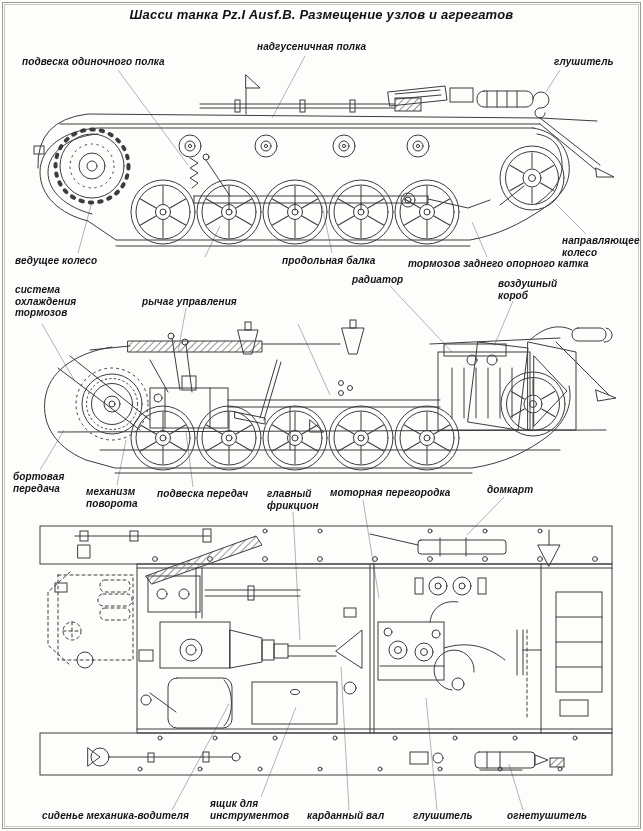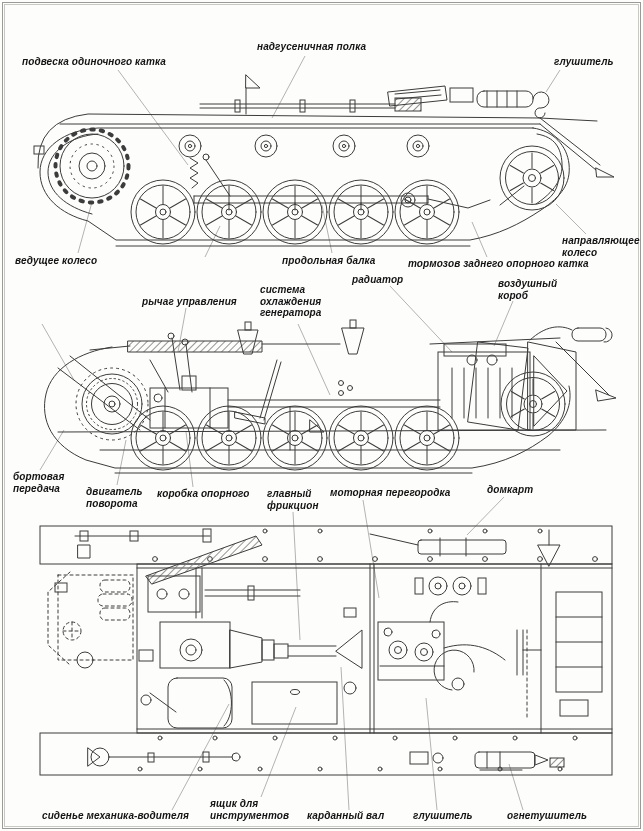--- a/index.html
+++ b/index.html
@@ -14,20 +14,21 @@
   .nw{white-space:nowrap;}
   svg.art{position:absolute;left:0;top:0;}
 </style>
 </head>
 <body>
 
 <div class="page">
   <div class="frame"></div>
   <div class="frame-inner"></div>
 
+  <div class="title nw">Шасси танка Pz.I Ausf.B. Размещение узлов и агрегатов</div>
 
   <svg class="art" width="643" height="831" viewBox="0 0 643 831">
     <defs>
       <pattern id="hatch" width="5" height="5" patternUnits="userSpaceOnUse" patternTransform="rotate(45)">
         <line x1="0" y1="0" x2="0" y2="5" stroke="#7a7a7a" stroke-width="1.6"></line>
       </pattern>
       <g id="rw" fill="none">
         <circle r="32"></circle>
           <circle r="27"></circle>
           <circle r="7.5"></circle>
@@ -368,34 +369,34 @@
         <circle cx="438" cy="758" r="5"></circle>
       <rect x="475" y="752" width="60" height="16" rx="4"></rect>
       <line x1="487" y1="752" x2="487" y2="768"></line>
         <line x1="500" y1="752" x2="500" y2="768"></line>
       <polygon points="535,755 548,760 535,765"></polygon>
       <line x1="480" y1="770" x2="522" y2="770"></line>
       <rect x="550" y="758" width="14" height="9" fill="url(#hatch)"></rect>
     </g>
   </svg>
 
-  <div class="lbl nw" style="left:22px;top:56px;">подвеска одиночного катка</div>
+  <div class="lbl nw" style="left:22px;top:56px;">подвеска одиночного полка</div>
   <div class="lbl nw" style="left:257px;top:41px;">надгусеничная полка</div>
   <div class="lbl nw" style="left:554px;top:56px;">глушитель</div>
   <div class="lbl nw" style="left:15px;top:255px;">ведущее колесо</div>
   <div class="lbl nw" style="left:282px;top:255px;">продольная балка</div>
   <div class="lbl nw" style="left:408px;top:258px;">тормозов заднего опорного катка</div>
   <div class="lbl" style="left:562px;top:235px;width:80px;">направляющее колесо</div>
+  <div class="lbl" style="left:15px;top:284px;width:78px;">система охлаждения тормозов</div>
   <div class="lbl nw" style="left:142px;top:296px;">рычаг управления</div>
-  <div class="lbl" style="left:260px;top:284px;width:80px;">система охлаждения генератора</div>
   <div class="lbl nw" style="left:352px;top:274px;">радиатор</div>
   <div class="lbl" style="left:498px;top:278px;width:72px;">воздушный короб</div>
   <div class="lbl" style="left:13px;top:471px;width:64px;">бортовая передача</div>
-  <div class="lbl" style="left:86px;top:486px;width:70px;">двигатель поворота</div>
-  <div class="lbl nw" style="left:157px;top:488px;">коробка опорного</div>
+  <div class="lbl" style="left:86px;top:486px;width:70px;">механизм поворота</div>
+  <div class="lbl nw" style="left:157px;top:488px;">подвеска передач</div>
   <div class="lbl" style="left:267px;top:488px;width:62px;">главный фрикцион</div>
   <div class="lbl nw" style="left:330px;top:487px;">моторная перегородка</div>
   <div class="lbl nw" style="left:487px;top:484px;">домкарт</div>
   <div class="lbl nw" style="left:42px;top:810px;">сиденье механика-водителя</div>
   <div class="lbl" style="left:210px;top:798px;width:84px;">ящик для инструментов</div>
   <div class="lbl nw" style="left:307px;top:810px;">карданный вал</div>
   <div class="lbl nw" style="left:413px;top:810px;">глушитель</div>
   <div class="lbl nw" style="left:507px;top:810px;">огнетушитель</div>
 </div>
 

